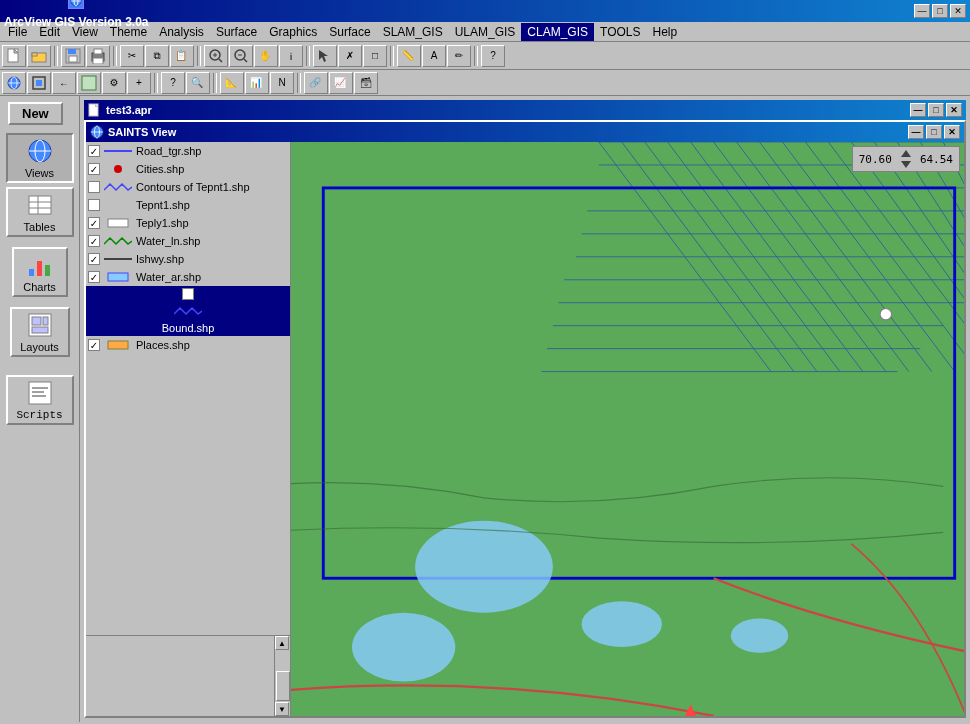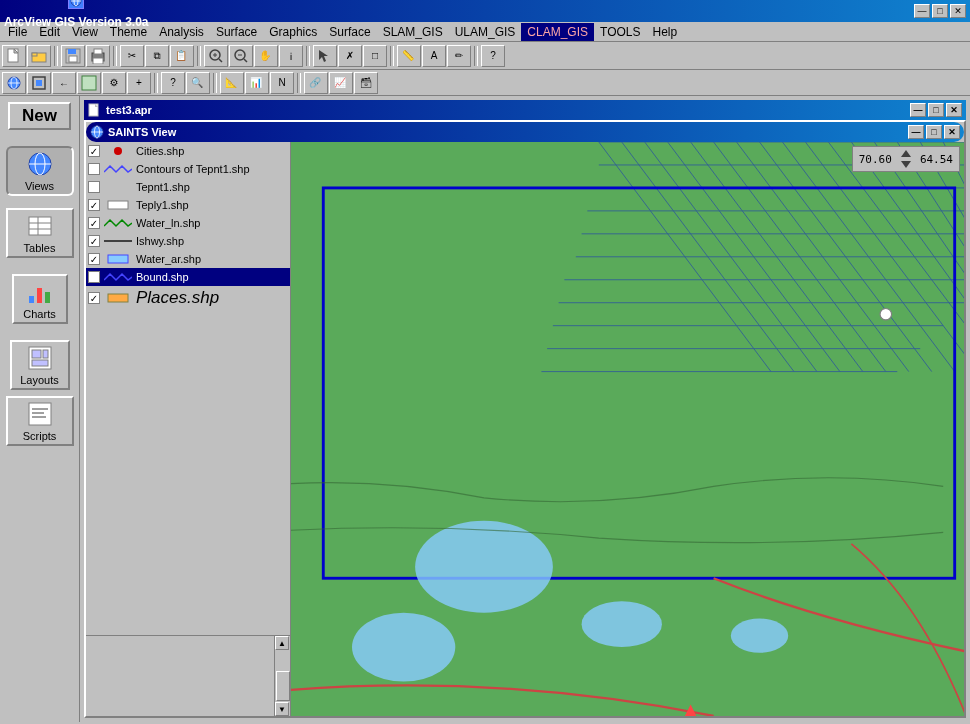--- a/index.html
+++ b/index.html
@@ -65,21 +65,21 @@
       padding: 0 2px;
     }
     .menu-item {
       padding: 2px 6px;
       cursor: pointer;
       font-size: 12px;
       white-space: nowrap;
     }
     .menu-item.active {
       background: #000080;
-      color: #fca5a5;
+      color: #ffffff;
     }
 
     
     .toolbar {
       background: #c0c0c0;
       display: flex;
       align-items: center;
       padding: 2px 2px;
       border-bottom: 1px solid #808080;
       flex-wrap: wrap;
@@ -149,20 +149,21 @@
       display: flex;
       align-items: center;
       padding: 2px 2px;
       font-size: 11px;
       gap: 4px;
       cursor: pointer;
     }
     .layer-item.selected {
       background: #000080;
       color: white;
+      flex-direction: column;
     }
     .layer-checkbox {
       width: 12px;
       height: 12px;
       border: 1px solid #808080;
       background: white;
       display: flex; align-items: center; justify-content: center;
       font-size: 9px;
       flex-shrink: 0;
     }
@@ -188,21 +189,21 @@
       overflow: hidden;
       background: #4a9a4a;
     }
 
     
     .new-btn {
       background: #c0c0c0;
       border: 2px solid;
       border-color: #ffffff #808080 #808080 #ffffff;
       padding: 2px 12px;
-      font-size: 17px;
+      font-size: 13px;
       cursor: pointer;
       font-weight: bold;
       margin: 2px 4px;
     }
 
     
     .map-canvas {
       width: 100%;
       height: 100%;
     }
@@ -358,63 +359,63 @@
 </div>
 
 <div class="main-content">
 
   <div style="display:flex; flex-direction:column; width:80px; background:#c0c0c0; border-right:1px solid #808080;">
 
     <div style="padding:4px;">
       <button class="new-btn">New</button>
     </div>
 
-    <div class="sidebar-btn active" style="margin:10px auto; width:68px;border-radius:6px;">
+    <div class="sidebar-btn active" style="margin:2px auto; width:68px;">
       <div class="sidebar-icon">
         <svg width="28" height="28">
             <circle cx="14" cy="14" r="11" fill="#4488ff" stroke="#2244aa"></circle>
             <ellipse cx="14" cy="14" rx="5" ry="11" fill="none" stroke="white" stroke-width="1"></ellipse>
             <line x1="3" y1="14" x2="25" y2="14" stroke="white"></line>
           </svg>
       </div>
       <span>Views</span>
     </div>
     <div class="sidebar-btn" style="margin:2px auto; width:68px;">
       <div class="sidebar-icon">
         <svg width="28" height="28">
             <rect x="3" y="5" width="22" height="18" fill="white" stroke="#808080"></rect>
             <line x1="3" y1="11" x2="25" y2="11" stroke="#808080"></line>
             <line x1="3" y1="17" x2="25" y2="17" stroke="#808080"></line>
             <line x1="12" y1="5" x2="12" y2="23" stroke="#808080"></line>
           </svg>
       </div>
       <span>Tables</span>
     </div>
-    <div class="sidebar-btn" style="margin:14px auto; width:56px;">
+    <div class="sidebar-btn" style="margin:8px auto; width:56px;">
       <div class="sidebar-icon">
         <svg width="28" height="28">
             <rect x="3" y="18" width="5" height="7" fill="#4488ff"></rect>
             <rect x="11" y="10" width="5" height="15" fill="#ff4444"></rect>
             <rect x="19" y="14" width="5" height="11" fill="#44aa44"></rect>
           </svg>
       </div>
       <span>Charts</span>
     </div>
     <div class="sidebar-btn" style="margin:2px auto; width:60px;">
       <div class="sidebar-icon">
         <svg width="28" height="28">
             <rect x="3" y="3" width="22" height="22" fill="white" stroke="#808080"></rect>
             <rect x="6" y="6" width="9" height="8" fill="#c0c0ff" stroke="#808080"></rect>
             <rect x="17" y="6" width="5" height="8" fill="#c0c0ff" stroke="#808080"></rect>
             <rect x="6" y="16" width="16" height="6" fill="#c0c0ff" stroke="#808080"></rect>
           </svg>
       </div>
       <span>Layouts</span>
     </div>
-    <div class="sidebar-btn" style="margin:4px auto; width:68px;">
+    <div class="sidebar-btn" style="margin:16px auto; width:68px;font-family:Liberation Mono, monospace;">
       <div class="sidebar-icon">
         <svg width="28" height="28">
             <rect x="3" y="3" width="22" height="22" fill="white" stroke="#808080"></rect>
             <line x1="6" y1="9" x2="22" y2="9" stroke="#404040"></line>
             <line x1="6" y1="13" x2="18" y2="13" stroke="#404040"></line>
             <line x1="6" y1="17" x2="20" y2="17" stroke="#404040"></line>
           </svg>
       </div>
       <span>Scripts</span>
     </div>
@@ -432,41 +433,48 @@
       </div>
       <div style="display:flex;gap:2px;">
         <div class="win-btn">—</div>
         <div class="win-btn">□</div>
         <div class="win-btn">✕</div>
       </div>
     </div>
 
     <div style="flex:1; display:flex; flex-direction:column; border:2px solid; border-color:#ffffff #808080 #808080 #ffffff;">
 
-      <div style="background:linear-gradient(to right, #000080, #1084d0); color:white; display:flex; align-items:center; justify-content:space-between; padding:2px 4px; height:20px; font-size:11px; font-weight:bold;border-radius:10px;">
+      <div style="background:linear-gradient(to right, #000080, #1084d0); color:white; display:flex; align-items:center; justify-content:space-between; padding:2px 4px; height:20px; font-size:11px; font-weight:bold;">
         <div style="display:flex;align-items:center;gap:4px;">
           <svg width="14" height="14">
               <circle cx="7" cy="7" r="6" fill="#4488ff" stroke="#2244aa"></circle>
               <ellipse cx="7" cy="7" rx="2.5" ry="6" fill="none" stroke="white" stroke-width="0.8"></ellipse>
               <line x1="1" y1="7" x2="13" y2="7" stroke="white" stroke-width="0.8"></line>
             </svg>
           <span>SAINTS View</span>
         </div>
         <div style="display:flex;gap:2px;">
           <div class="win-btn">—</div>
           <div class="win-btn">□</div>
           <div class="win-btn">✕</div>
         </div>
       </div>
 
       <div style="flex:1; display:flex; overflow:hidden;">
 
         <div class="layer-panel">
           <div style="flex:1; overflow-y:auto; overflow-x:hidden;">
 
+          <div class="layer-item">
+                <div class="layer-checkbox checked"></div>
+                <div style="width: 28px; height: 14px; flex-shrink: 0;"><svg width="28" height="14">
+                    <line x1="0" y1="7" x2="28" y2="7" stroke="#4444ff" stroke-width="2"></line>
+                  </svg></div>
+                <span style="font-size: 11px; overflow: hidden; text-overflow: ellipsis; white-space: nowrap;">Road_tgr.shp</span>
+              </div>
               <div class="layer-item">
                 <div class="layer-checkbox checked"></div>
                 <div style="width: 28px; height: 14px; flex-shrink: 0;"><svg width="28" height="14">
                     <circle cx="14" cy="7" r="4" fill="#cc0000"></circle>
                   </svg></div>
                 <span style="font-size: 11px; overflow: hidden; text-overflow: ellipsis; white-space: nowrap;">Cities.shp</span>
               </div>
               <div class="layer-item">
                 <div class="layer-checkbox"></div>
                 <div style="width: 28px; height: 14px; flex-shrink: 0;"><svg width="28" height="14">
@@ -512,21 +520,21 @@
                 <div style="width: 28px; height: 14px; flex-shrink: 0;"><svg width="28" height="14">
                     <polyline points="0,10 6,4 12,10 18,4 24,10 28,7" stroke="#4444ff" stroke-width="1.5" fill="none"></polyline>
                   </svg></div>
                 <span style="font-size: 11px; overflow: hidden; text-overflow: ellipsis; white-space: nowrap;">Bound.shp</span>
               </div>
               <div class="layer-item">
                 <div class="layer-checkbox checked"></div>
                 <div style="width: 28px; height: 14px; flex-shrink: 0;"><svg width="28" height="14">
                     <rect x="4" y="3" width="20" height="8" fill="#ffaa44" stroke="#808040"></rect>
                   </svg></div>
-                <span style="font-size: 17px; overflow: hidden; text-overflow: ellipsis; white-space: nowrap; font-style: italic;">Places.shp</span>
+                <span style="font-size: 11px; overflow: hidden; text-overflow: ellipsis; white-space: nowrap;">Places.shp</span>
               </div>
             </div>
           <div style="display:flex; border-top:1px solid #808080;">
             <div style="flex:1;"></div>
             <div style="display:flex; flex-direction:column; width:16px; background:#c0c0c0; border-left:1px solid #808080;">
               <div class="scroll-arrow">▲</div>
               <div style="flex:1; background:#c0c0c0; min-height:20px;"></div>
               <div style="width:14px; height:30px; background:#c0c0c0; border:1px solid; border-color:#ffffff #808080 #808080 #ffffff; margin:1px;"></div>
               <div style="flex:1;"></div>
               <div class="scroll-arrow">▼</div>

